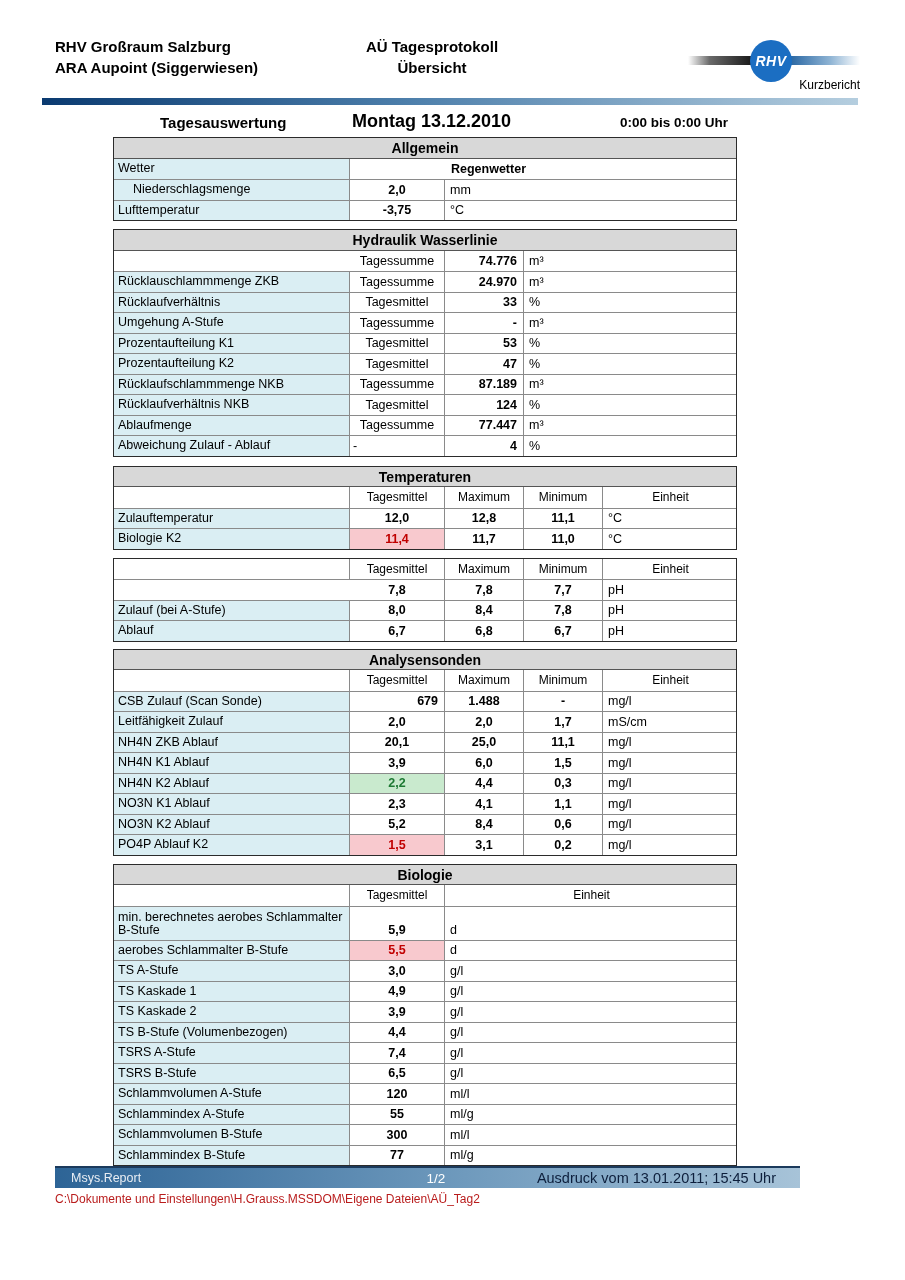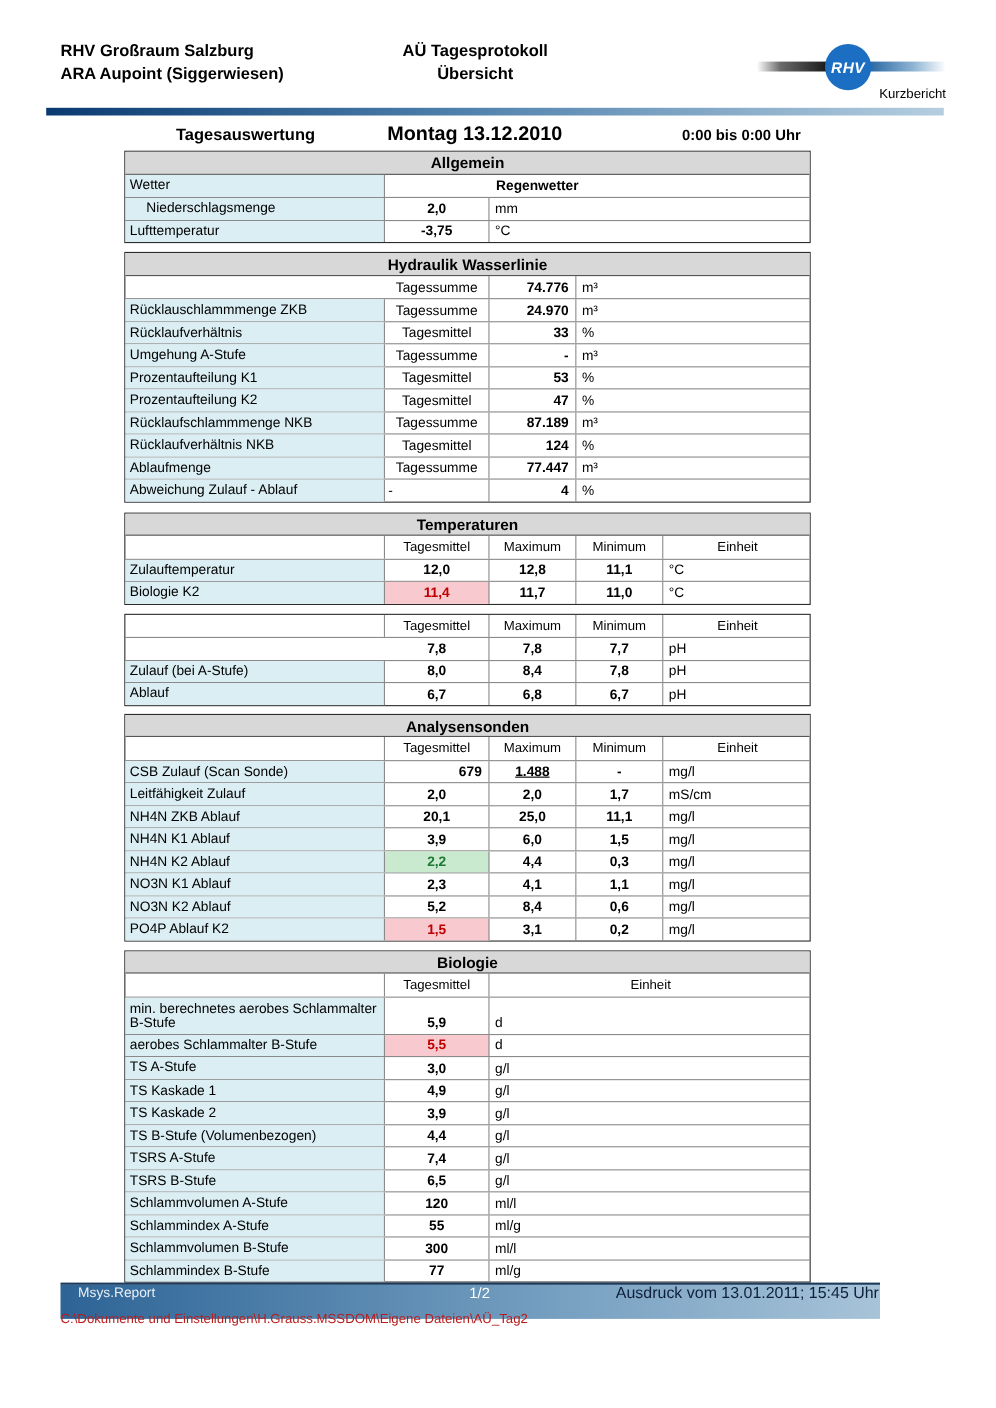--- a/index.html
+++ b/index.html
@@ -42,27 +42,27 @@
   .lbl{background:#daeef3;padding-left:4px;line-height:13px;}
   .val{font-weight:bold;justify-content:center;}
   .val.r{justify-content:flex-end;padding-right:6px;}
   .val.l{justify-content:flex-start;font-weight:normal;}
   .unit{justify-content:flex-start;padding-left:5px;}
   .colhdr .cell{font-size:12px;justify-content:center;}
   .bias{padding-right:114px;}
   .tall .cell{align-items:flex-end;padding-bottom:3px;}
 
   
-  .footer-bar{position:absolute;left:55px;top:1166px;width:745px;height:33px;z-index:5;
+  .footer-bar{position:absolute;left:55px;top:1166px;width:745px;height:22px;z-index:5;
         background:linear-gradient(to right,#2d6496,#6f9abd 55%,#a7c3d8);
         border-top:2px solid #1b3a5c;box-sizing:border-box;
-        display:flex;align-items:flex-start;}
+        display:flex;align-items:center;}
   .footer-app{color:#e9eef4;font-size:12.5px;padding-left:16px;flex:0 0 300px;}
   .footer-page{color:#fff;font-size:13.5px;flex:0 0 130px;text-align:center;}
-  .footer-print{color:#0d1f3c;font-size:14.5px;flex:1;text-align:right;padding-right:1px;}
+  .footer-print{color:#0d1f3c;font-size:14.5px;flex:1;text-align:right;padding-right:24px;}
   .footer-path{position:absolute;left:55px;top:1192px;font-size:12px;color:#b91c1c;z-index:5;}
 </style>
 </head>
 <body>
 
 <div class="page">
 
   <div class="org-block">
     <div>RHV Großraum Salzburg</div>
     <div>ARA Aupoint (Siggerwiesen)</div>
@@ -225,21 +225,21 @@
         <div class="row colhdr first">
           <div class="cell " style="width: 236px; flex: 0 0 236px;"></div>
           <div class="cell " style="width: 95px; flex: 0 0 95px;">Tagesmittel</div>
           <div class="cell " style="width: 79px; flex: 0 0 79px;">Maximum</div>
           <div class="cell " style="width: 79px; flex: 0 0 79px;">Minimum</div>
           <div class="cell  last" style="width: 135px; flex: 0 0 135px;">Einheit</div>
         </div>
         <div class="row">
           <div class="cell lbl" style="width: 236px; flex: 0 0 236px;">CSB Zulauf (Scan Sonde)</div>
           <div class="cell val r" style="width: 95px; flex: 0 0 95px;">679</div>
-          <div class="cell val" style="width: 79px; flex: 0 0 79px; text-decoration: underline;">1.488</div>
+          <div class="cell val" style="width: 79px; flex: 0 0 79px;">1.488</div>
           <div class="cell val" style="width: 79px; flex: 0 0 79px;">-</div>
           <div class="cell unit last" style="width: 135px; flex: 0 0 135px;">mg/l</div>
         </div>
         <div class="row">
           <div class="cell lbl" style="width: 236px; flex: 0 0 236px;">Leitfähigkeit Zulauf</div>
           <div class="cell val" style="width: 95px; flex: 0 0 95px;">2,0</div>
           <div class="cell val" style="width: 79px; flex: 0 0 79px;">2,0</div>
           <div class="cell val" style="width: 79px; flex: 0 0 79px;">1,7</div>
           <div class="cell unit last" style="width: 135px; flex: 0 0 135px;">mS/cm</div>
         </div>

